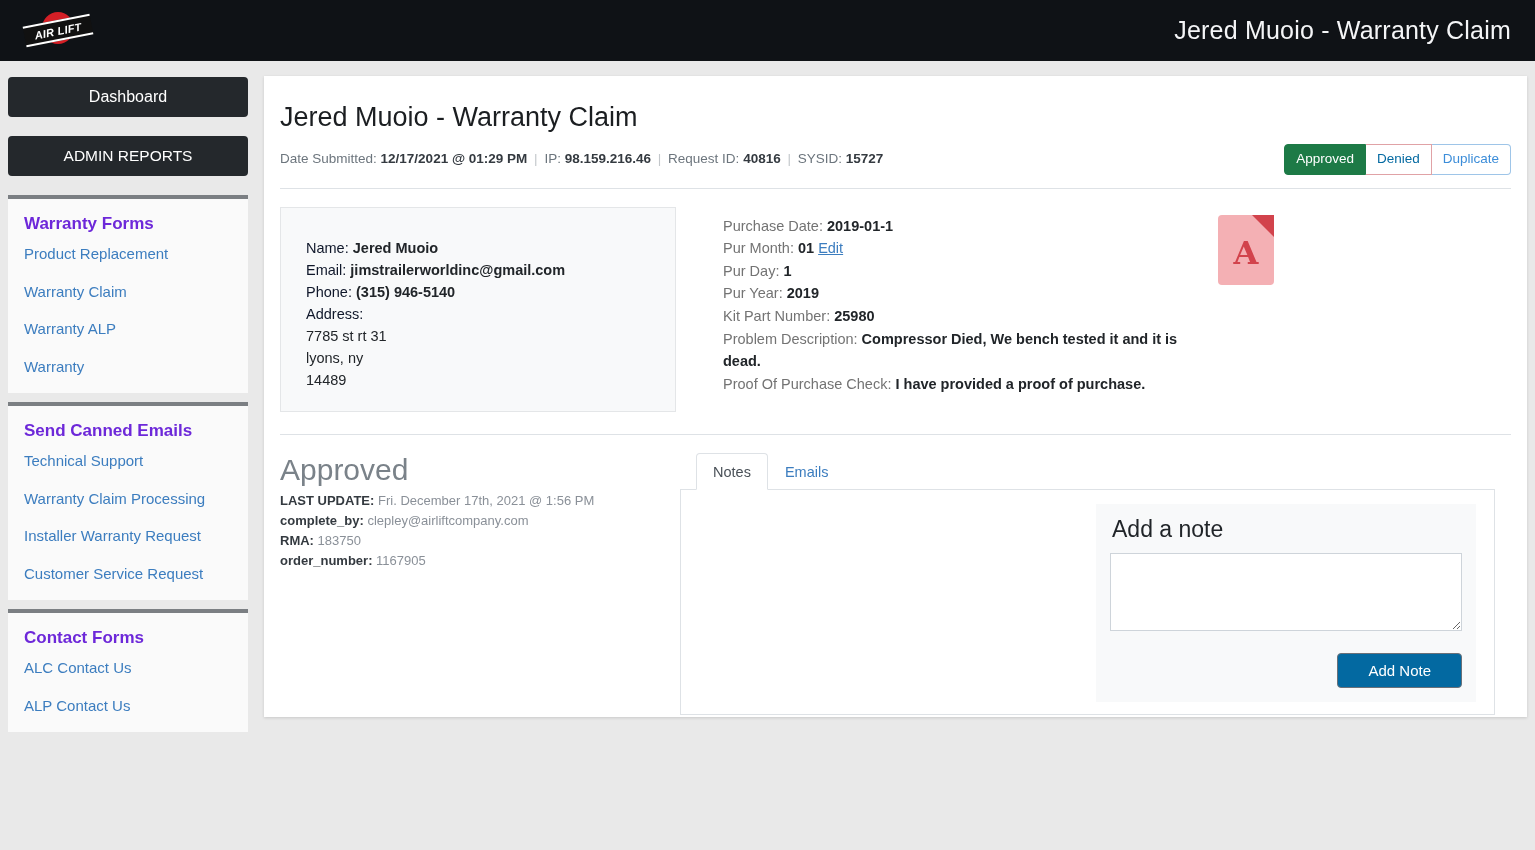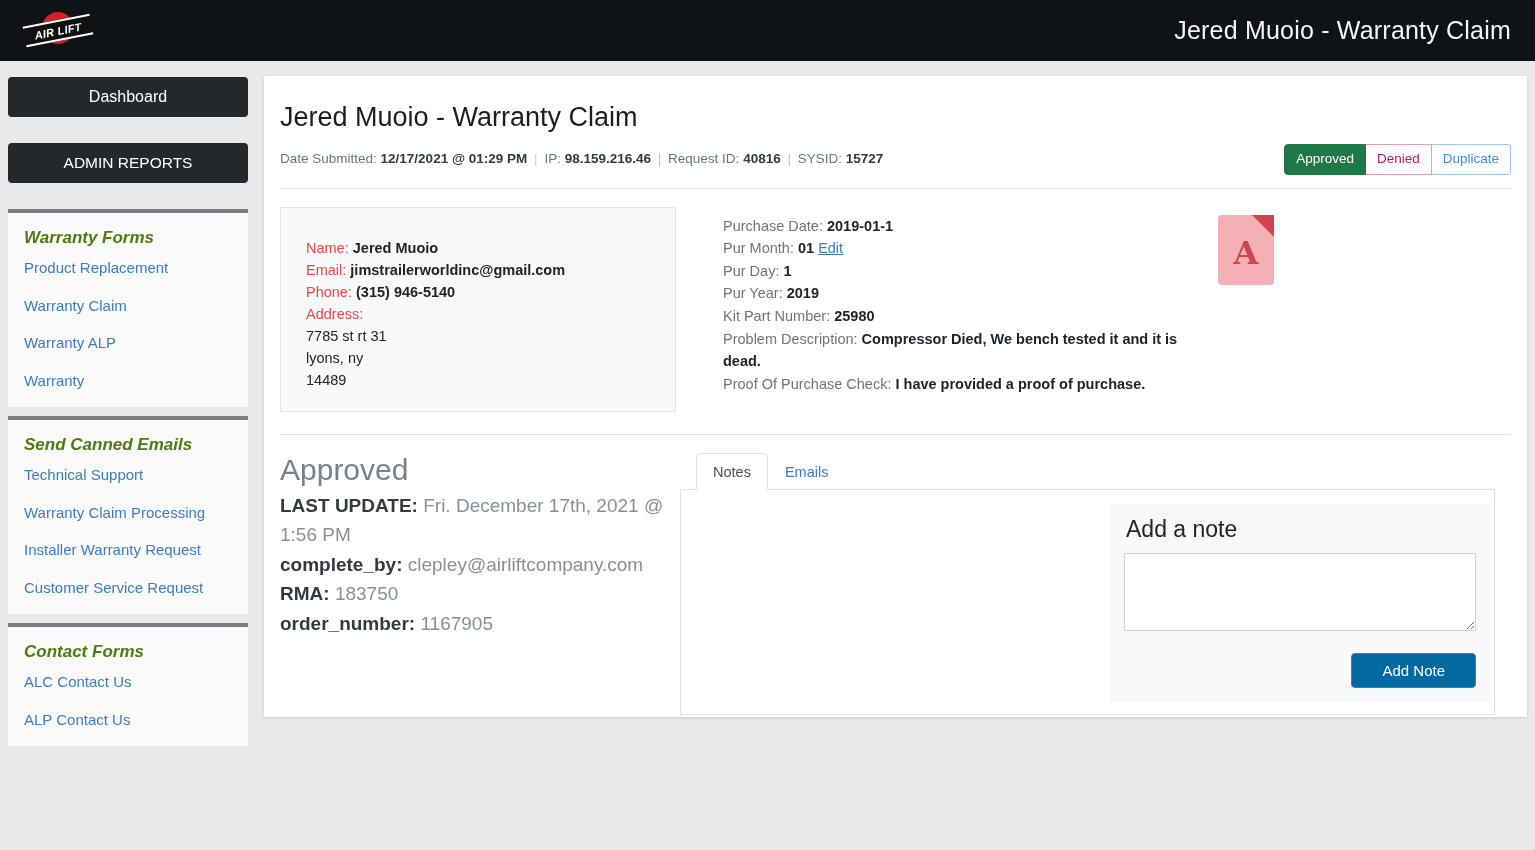--- a/index.html
+++ b/index.html
@@ -58,37 +58,36 @@
   
   .sidebar {
     position: absolute; left: 8px; top: 77px;
     width: 240px;
   }
   .side-btn {
     display: block; width: 240px; height: 40px;
     background: #24282c; color: #ffffff;
     border: none; border-radius: 4px;
     font-size: 16px; line-height: 40px; text-align: center;
-    margin-bottom: 26px;
+    margin-bottom: 19px;
     font-family: "Liberation Sans", sans-serif;
     cursor: pointer;
     padding: 0;
   }
   .side-btn.admin { font-size: 15.5px; }
 
   .panel {
     background: #fafafa;
     border-top: 4px solid #7b7f83;
     margin-top: 9px;
     padding: 10px 16px 14px 16px;
   }
   .panel-title {
-    font-size: 17px; font-weight: bold; color: #4d7c0f;
+    font-size: 17px; font-weight: bold; color: #6d28d9;
     margin: 5px 0 12px 0;
-    font-style: italic;
   }
   .panel-link {
     display: block;
     color: #3c7dbf;
     font-size: 15px;
     text-decoration: none;
     margin: 0 0 21px 0;
     line-height: 1.1;
     cursor: pointer;
   }
@@ -124,38 +123,38 @@
     border: 1px solid;
     background: #fff;
     font-family: "Liberation Sans", sans-serif;
     cursor: pointer;
     line-height: 1.3;
   }
   .bg-approved {
     background: #1d7a46; border-color: #1d7a46; color: #fff;
     border-radius: 4px 0 0 4px;
   }
-  .bg-denied { border-color: #e0a2a6; color: #be185d; border-left: none; }
+  .bg-denied { border-color: #e0a2a6; color: #0369a1; border-left: none; }
   .bg-duplicate {
     border-color: #9ec5e8; color: #3c8dd9;
     border-left: none; border-radius: 0 4px 4px 0;
   }
 
   .hr { height: 1px; background: #dee2e6; margin: 13px 0 0 0; }
 
   
   .detail-row { display: flex; margin-top: 18px; }
   .info-box {
     width: 396px; min-height: 203px;
     background: #f8f9fa;
     border: 1px solid #e4e6e8;
     padding: 29px 0 20px 25px;
     font-size: 14.5px; color: #343a40; line-height: 1.52;
   }
-  .info-box .lbl { color: #ef4444; }
+  .info-box .lbl { color: #0f172a; }
   .info-box b { color: #212529; }
   .addr-line { font-weight: normal; color: #212529; }
 
   .purchase {
     margin-left: 47px; width: 460px;
     font-size: 14.5px; color: #343a40; line-height: 1.56;
     padding-top: 8px;
   }
   .purchase .lbl { color: #737373; }
   .purchase b { color: #212529; }
@@ -186,21 +185,21 @@
   .hr2 { height: 1px; background: #dee2e6; margin: 22px 0 0 0; }
 
   
   .bottom-row { display: flex; margin-top: 18px; }
   .status-col { width: 400px; padding-left: 0; }
   .status-title {
     font-size: 30px; font-weight: 400; color: #7a8289;
     margin: 0 0 5px 0; line-height: 1.1;
   }
   .status-line {
-    font-size: 19px; color: #8a9098; line-height: 1.55;
+    font-size: 13px; color: #8a9098; line-height: 1.55;
   }
   .status-line b { color: #343a40; }
 
   .tab-col { width: 815px; }
   .tabs { display: flex; border-bottom: 1px solid #dee2e6; padding-left: 16px; }
   .tab {
     font-size: 14.5px;
     padding: 10px 16px 9px 16px;
     color: #3c7dbf; cursor: pointer;
     border: 1px solid transparent;
@@ -211,21 +210,21 @@
     border: 1px solid #dee2e6; border-bottom-color: #fff;
     border-radius: 4px 4px 0 0;
   }
   .tab-panel {
     border: 1px solid #dee2e6; border-top: none;
     height: 225px;
     position: relative;
     padding: 12px;
   }
   .note-box {
-    position: absolute; right: 4px; top: 14px;
+    position: absolute; right: 18px; top: 14px;
     width: 380px;
     background: #f8f9fa;
     padding: 12px 14px 14px 14px;
   }
   .note-title {
     font-size: 23px; font-weight: 400; color: #212529;
     margin: 0 0 10px 2px;
   }
   .note-area {
     width: 100%; height: 78px;

